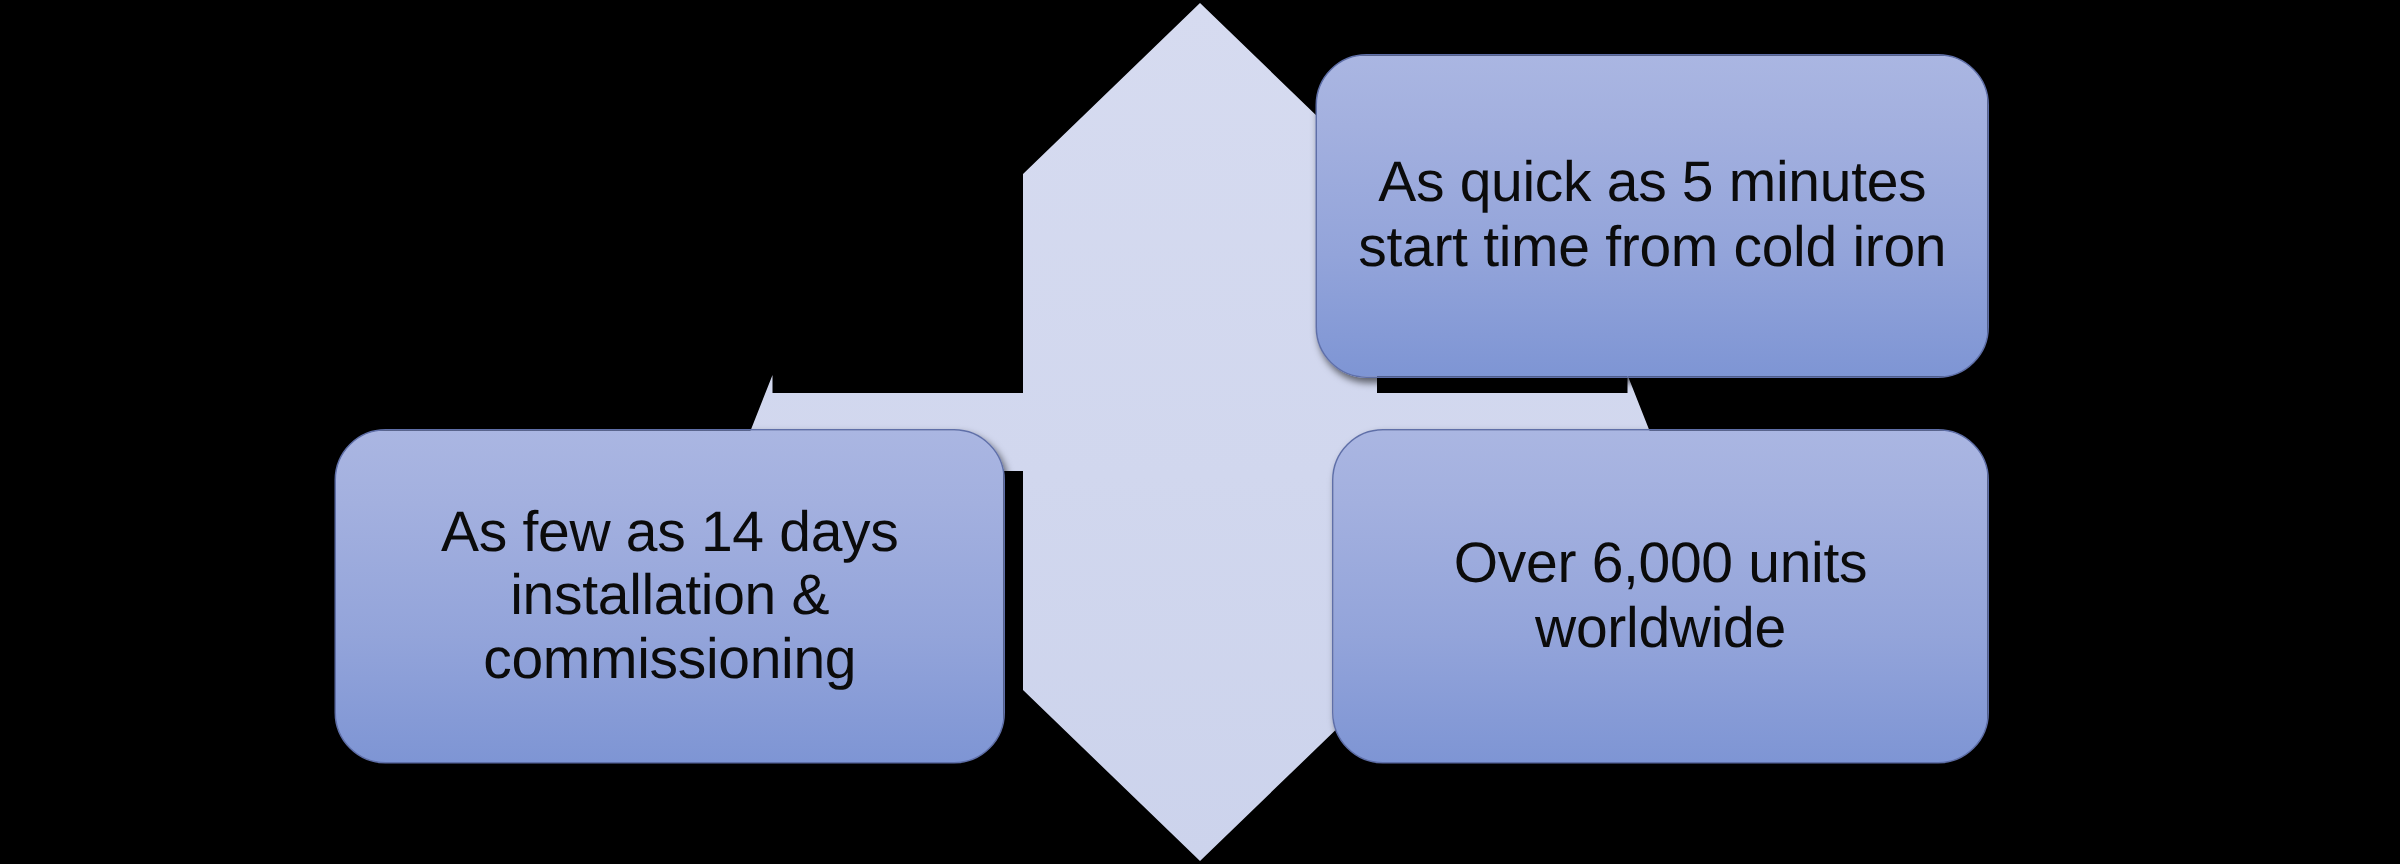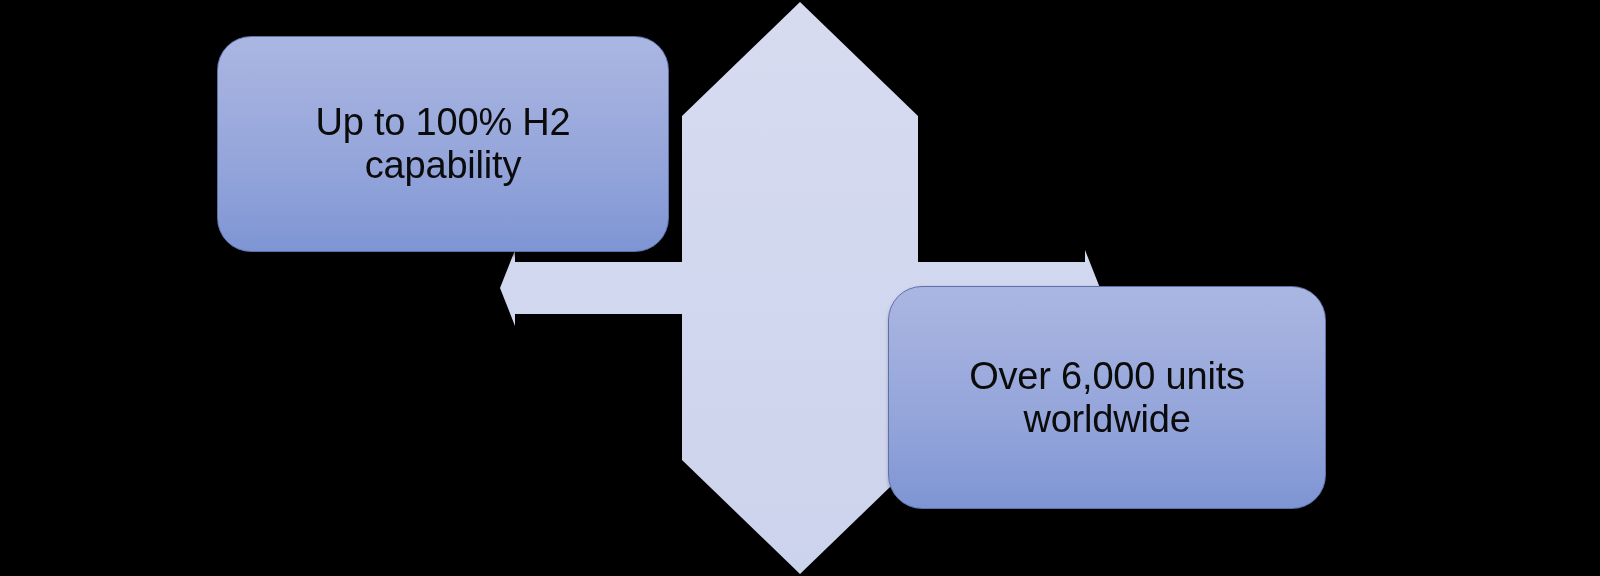--- a/index.html
+++ b/index.html
@@ -114,24 +114,30 @@
                L 15 326
                L 0 288
                L 15 250
                L 15 262
                L 182 262
                L 182 116
                Z" fill="url(#arrowGrad)"></path>
     </svg>
   </div>
 
-  <div class="feature-box" id="box-h2-capability">
-    <span class="box-text">Up to 100% H2 capability</span>
+
+  <div class="feature-box" id="box-start-time">
+    <span class="box-text">As quick as 5 minutes
+start time from cold iron</span>
   </div>
 
-
+  <div class="feature-box" id="box-installation">
+    <span class="box-text">As few as 14 days
+installation &amp;
+commissioning</span>
+  </div>
 
   <div class="feature-box" id="box-units-worldwide">
     <span class="box-text">Over 6,000 units
 worldwide</span>
   </div>
 
 </div>
 
 </body></html>

